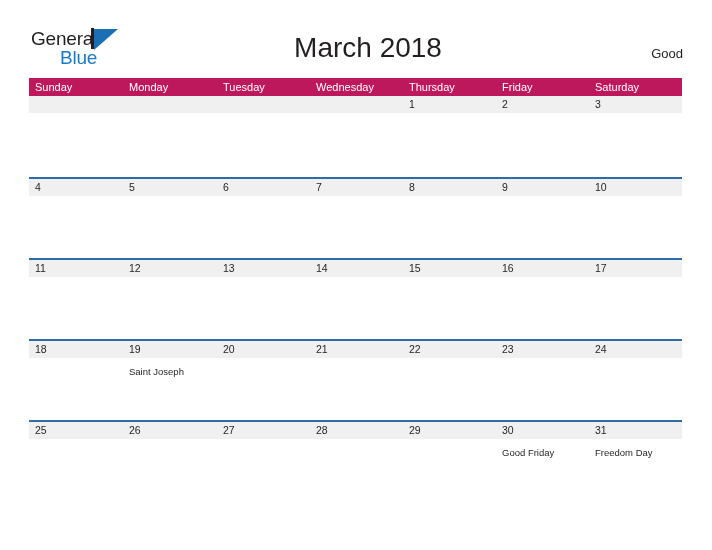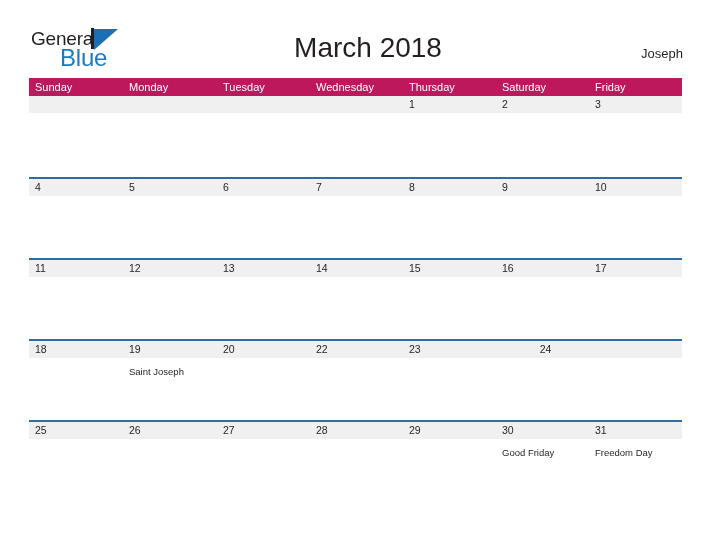--- a/index.html
+++ b/index.html
@@ -40,21 +40,21 @@
     font-size: 19px;
     letter-spacing: -0.2px;
     color: #231f20;
     font-family: "Liberation Sans", sans-serif;
     line-height: 19px;
   }
   .logo-blue {
     position: absolute;
     left: 29px;
     top: 19px;
-    font-size: 24px;
+    font-size: 19px;
     letter-spacing: -0.2px;
     color: #1a7ac4;
     font-family: "Liberation Sans", sans-serif;
     line-height: 19px;
   }
   .logo-bar {
     position: absolute;
     left: 60px;
     top: -1px;
     width: 3px;
@@ -178,32 +178,32 @@
 
   <div class="logo">
     <span class="logo-general">General</span>
     <span class="logo-bar"></span>
     <span class="logo-triangle"></span>
     <span class="logo-blue">Blue</span>
   </div>
 
   <div class="cal-title">March 2018</div>
 
-  <div class="region-label">Joseph</div>
+  <div class="region-label">Good</div>
 </div>
 
 <div class="calendar">
   <div class="weekday-header" id="weekday-header">
       <div class="weekday-cell" style="width: 94px;">Sunday</div>
       <div class="weekday-cell" style="width: 94px;">Monday</div>
       <div class="weekday-cell" style="width: 93px;">Tuesday</div>
       <div class="weekday-cell" style="width: 93px;">Wednesday</div>
       <div class="weekday-cell" style="width: 93px;">Thursday</div>
+      <div class="weekday-cell" style="width: 93px;">Friday</div>
       <div class="weekday-cell" style="width: 93px;">Saturday</div>
-      <div class="weekday-cell" style="width: 93px;">Friday</div>
     </div>
   <div id="weeks-container">
       <div class="week-row first-row">
         <div class="band"></div>
         <div class="cells">
           <div class="day-cell" style="width: 94px;">
             <span class="day-number"></span>
           </div>
           <div class="day-cell" style="width: 94px;">
             <span class="day-number"></span>
@@ -286,26 +286,29 @@
           <div class="day-cell" style="width: 94px;">
             <span class="day-number">19</span>
             <span class="day-events">
               <span class="day-event">Saint Joseph</span>
             </span>
           </div>
           <div class="day-cell" style="width: 93px;">
             <span class="day-number">20</span>
           </div>
           <div class="day-cell" style="width: 93px;">
+            <span class="day-number">21</span>
+          </div>
+          <div class="day-cell" style="width: 93px;">
             <span class="day-number">22</span>
           </div>
           <div class="day-cell" style="width: 93px;">
             <span class="day-number">23</span>
           </div>
-          <div class="day-cell" style="width: 93px; text-align: center;">
+          <div class="day-cell" style="width: 93px;">
             <span class="day-number">24</span>
           </div>
         </div>
       </div>
       <div class="week-row">
         <div class="band"></div>
         <div class="cells">
           <div class="day-cell" style="width: 94px;">
             <span class="day-number">25</span>
           </div>

